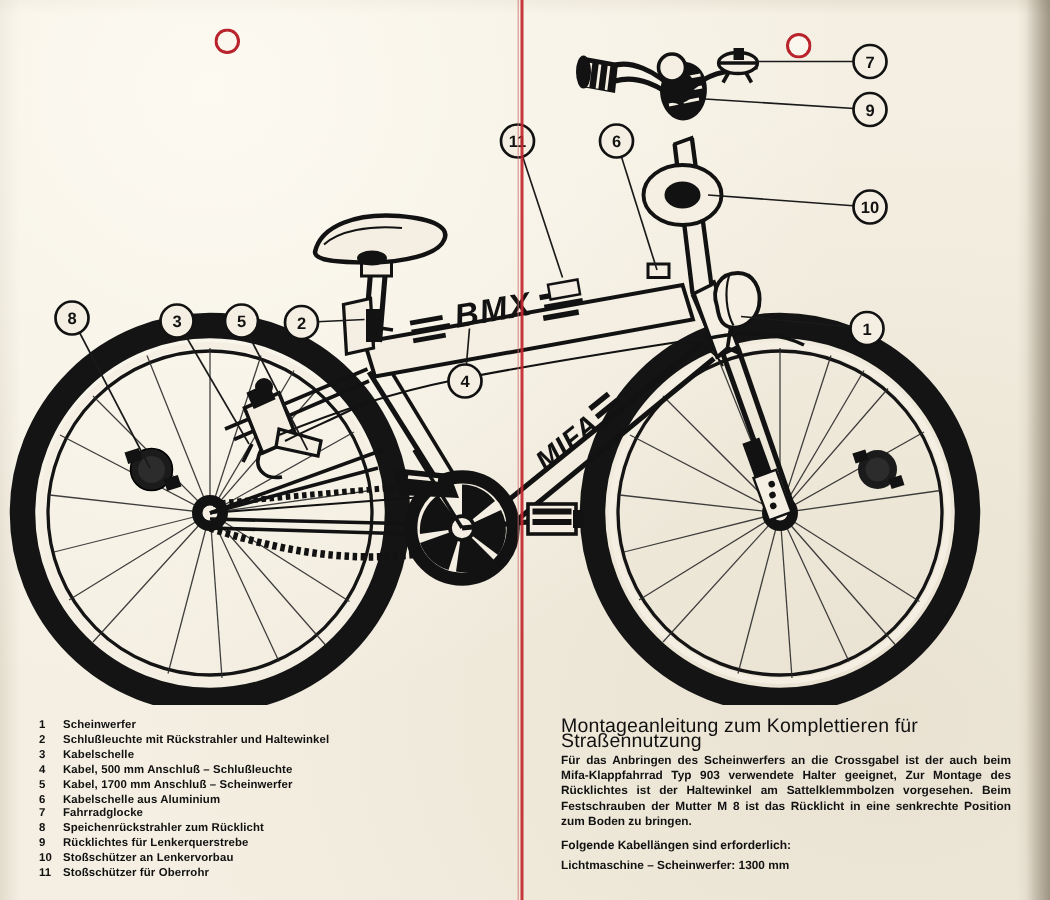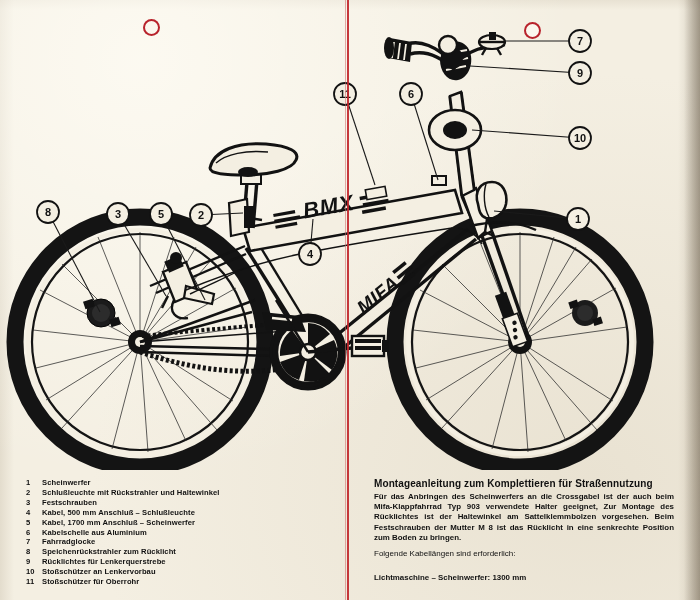--- a/index.html
+++ b/index.html
@@ -56,29 +56,29 @@
     display:flex;font-size:7.6px;line-height:9.9px;font-weight:bold;
     letter-spacing:.08px;
   }
   .legend .num{width:16px;flex:none;text-align:left;}
   .legend .txt{flex:1;}
 
   .notes{
     position:absolute;left:374px;top:479px;width:300px;color:#111;
   }
   .notes h2{
-    margin:0 0 3px 0;font-size:10px;line-height:10px;font-weight:bold;
+    margin:0 0 3px 0;font-size:13px;line-height:10px;font-weight:normal;
     letter-spacing:.1px;
   }
   .notes p{
     margin:0 0 6px 0;font-size:7.9px;line-height:10.2px;
     font-weight:bold;text-align:justify;letter-spacing:.02px;
   }
   .notes h3{
-    margin:0 0 14px 0;font-size:8px;line-height:10px;font-weight:normal;
+    margin:0 0 3px 0;font-size:8px;line-height:10px;font-weight:bold;
   }
   .notes .cab{font-size:7.9px;line-height:10.4px;font-weight:bold;}
 
   .callout-label{font:bold 11px "Liberation Sans", sans-serif;}
 </style>
 </head>
 <body>
 
 <div id="page">
 
@@ -439,21 +439,21 @@
       <div class="row">
         <span class="num">1</span>
         <span class="txt">Scheinwerfer</span>
       </div>
       <div class="row">
         <span class="num">2</span>
         <span class="txt">Schlußleuchte mit Rückstrahler und Haltewinkel</span>
       </div>
       <div class="row">
         <span class="num">3</span>
-        <span class="txt">Festschrauben</span>
+        <span class="txt">Kabelschelle</span>
       </div>
       <div class="row">
         <span class="num">4</span>
         <span class="txt">Kabel, 500 mm Anschluß – Schlußleuchte</span>
       </div>
       <div class="row">
         <span class="num">5</span>
         <span class="txt">Kabel, 1700 mm Anschluß – Scheinwerfer</span>
       </div>
       <div class="row">

